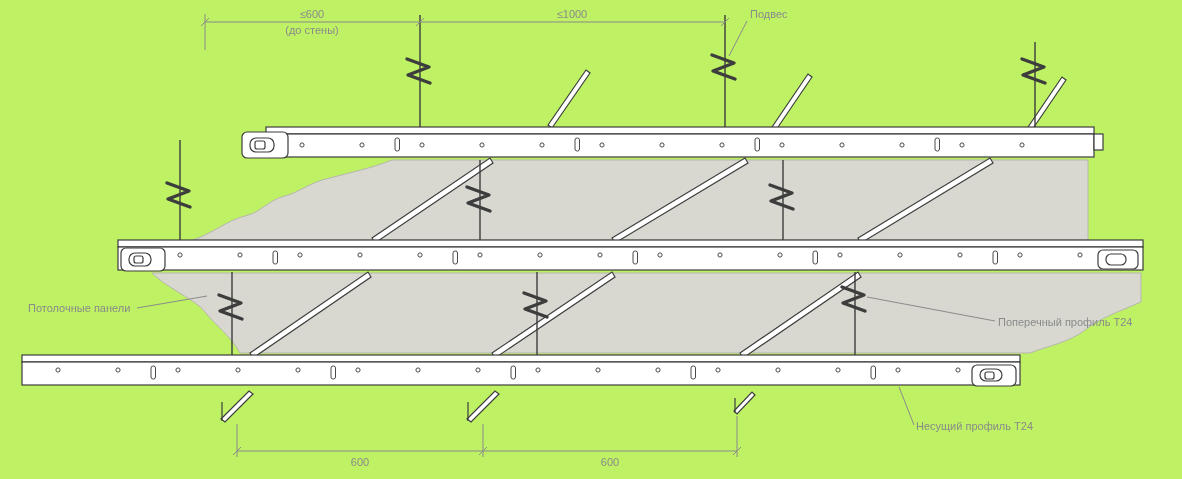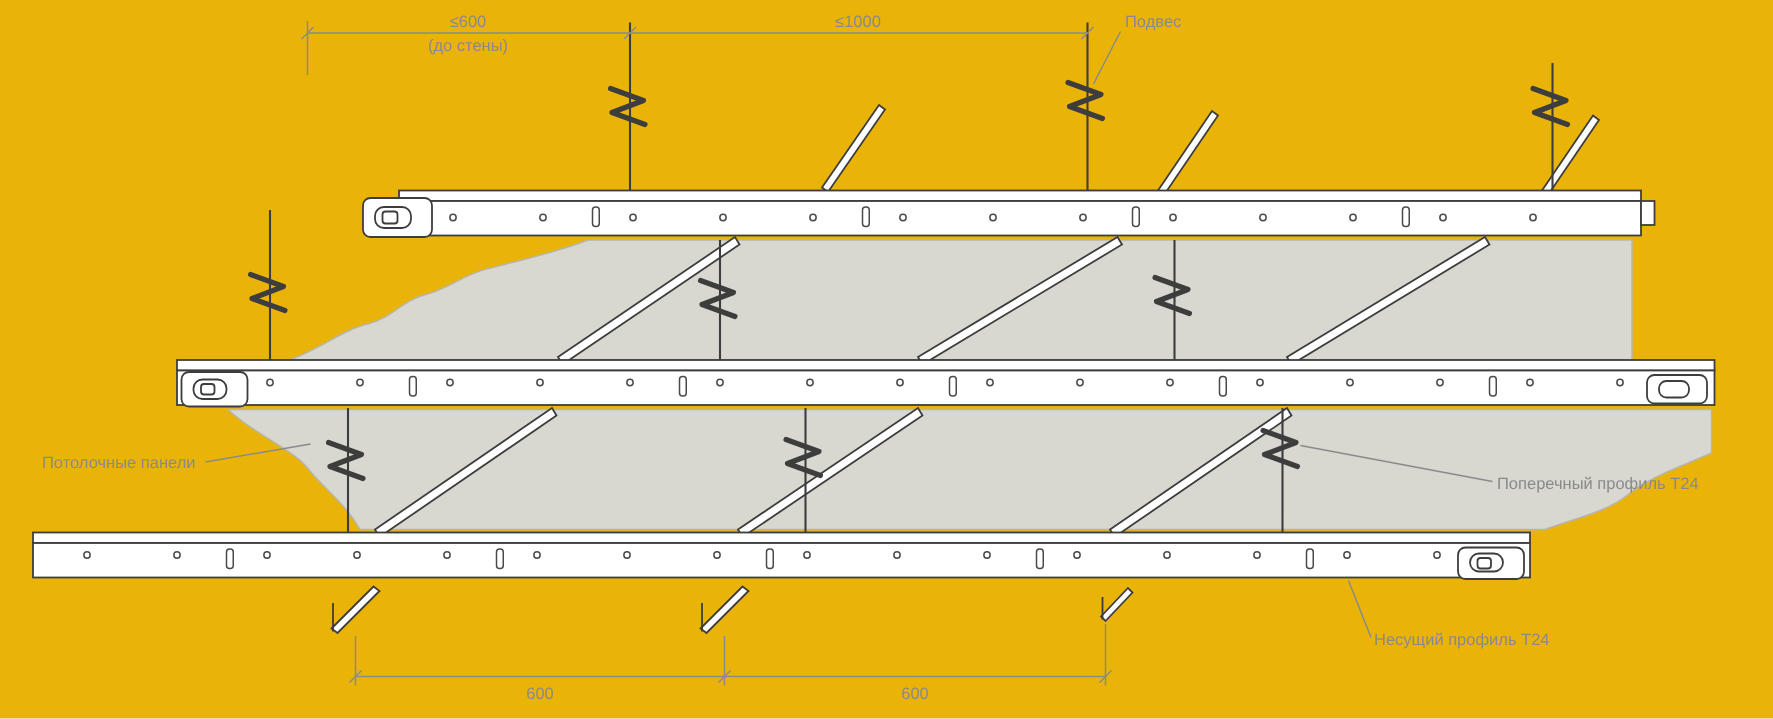--- a/index.html
+++ b/index.html
@@ -1,21 +1,21 @@
 <!DOCTYPE html>
 <html style="--line: #3d3d3d; --panel-fill: #d8d8d1; --annotation: #8a8a8a;"><head>
 <meta charset="utf-8">
 <style>
   :root{
     --line:#3d3d3d;
     --panel-fill:#d8d8d1;
     --annotation:#8a8a8a;
   }
   html,body{margin:0;padding:0;background:#ffffff;}
-  .stage{width:1182px;height:479px;position:relative;background:#eab308;overflow:hidden;}
+  .stage{width:1182px;height:479px;position:relative;background:#bef264;overflow:hidden;}
   svg{display:block;}
   svg text{font-family:"Liberation Sans", sans-serif;font-size:11px;fill:var(--annotation);}
   .part{fill:#ffffff;stroke:var(--line);stroke-width:1.2;}
   .panel{fill:var(--panel-fill);stroke:#b6b6ae;stroke-width:1;}
   .ln{stroke:var(--line);stroke-width:1.2;fill:none;}
   .wire{stroke:var(--line);stroke-width:1.4;fill:none;}
   .clip{stroke:var(--line);stroke-width:3.4;fill:none;stroke-linejoin:round;stroke-linecap:round;}
   .dim{stroke:var(--annotation);stroke-width:1;fill:none;}
   .leader{stroke:var(--annotation);stroke-width:1;fill:none;}
   .hole{fill:#ffffff;stroke:#4a4a4a;stroke-width:1;}

